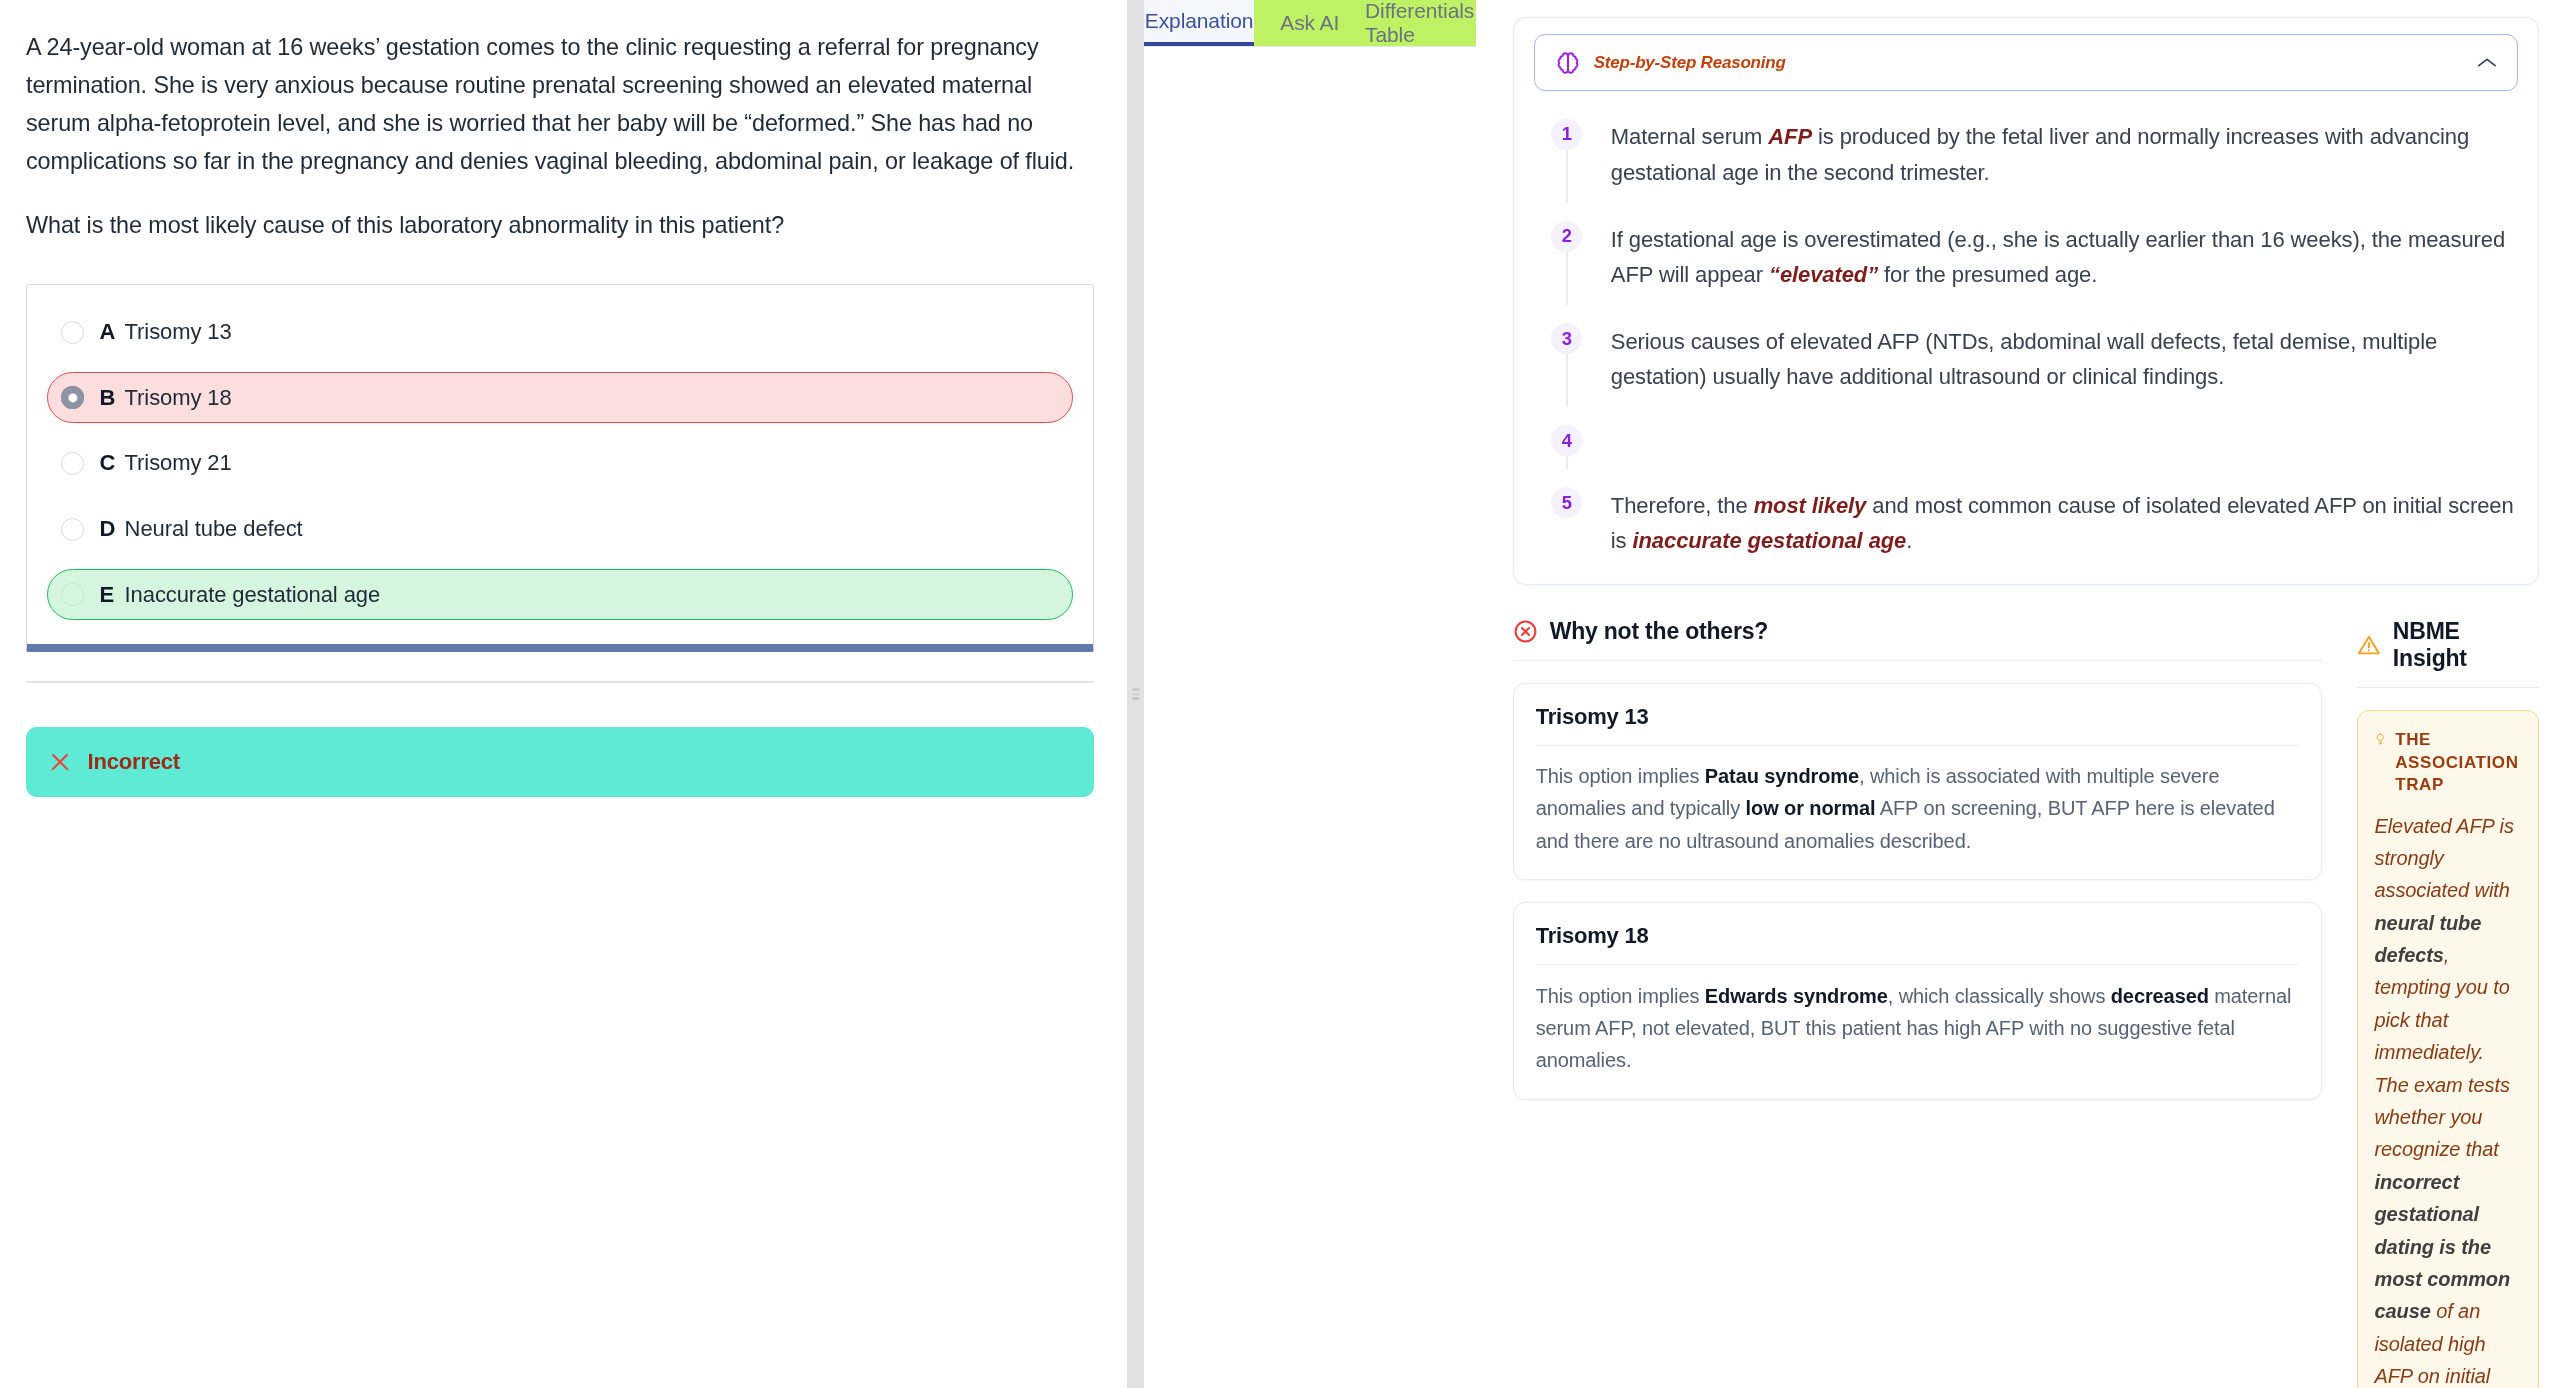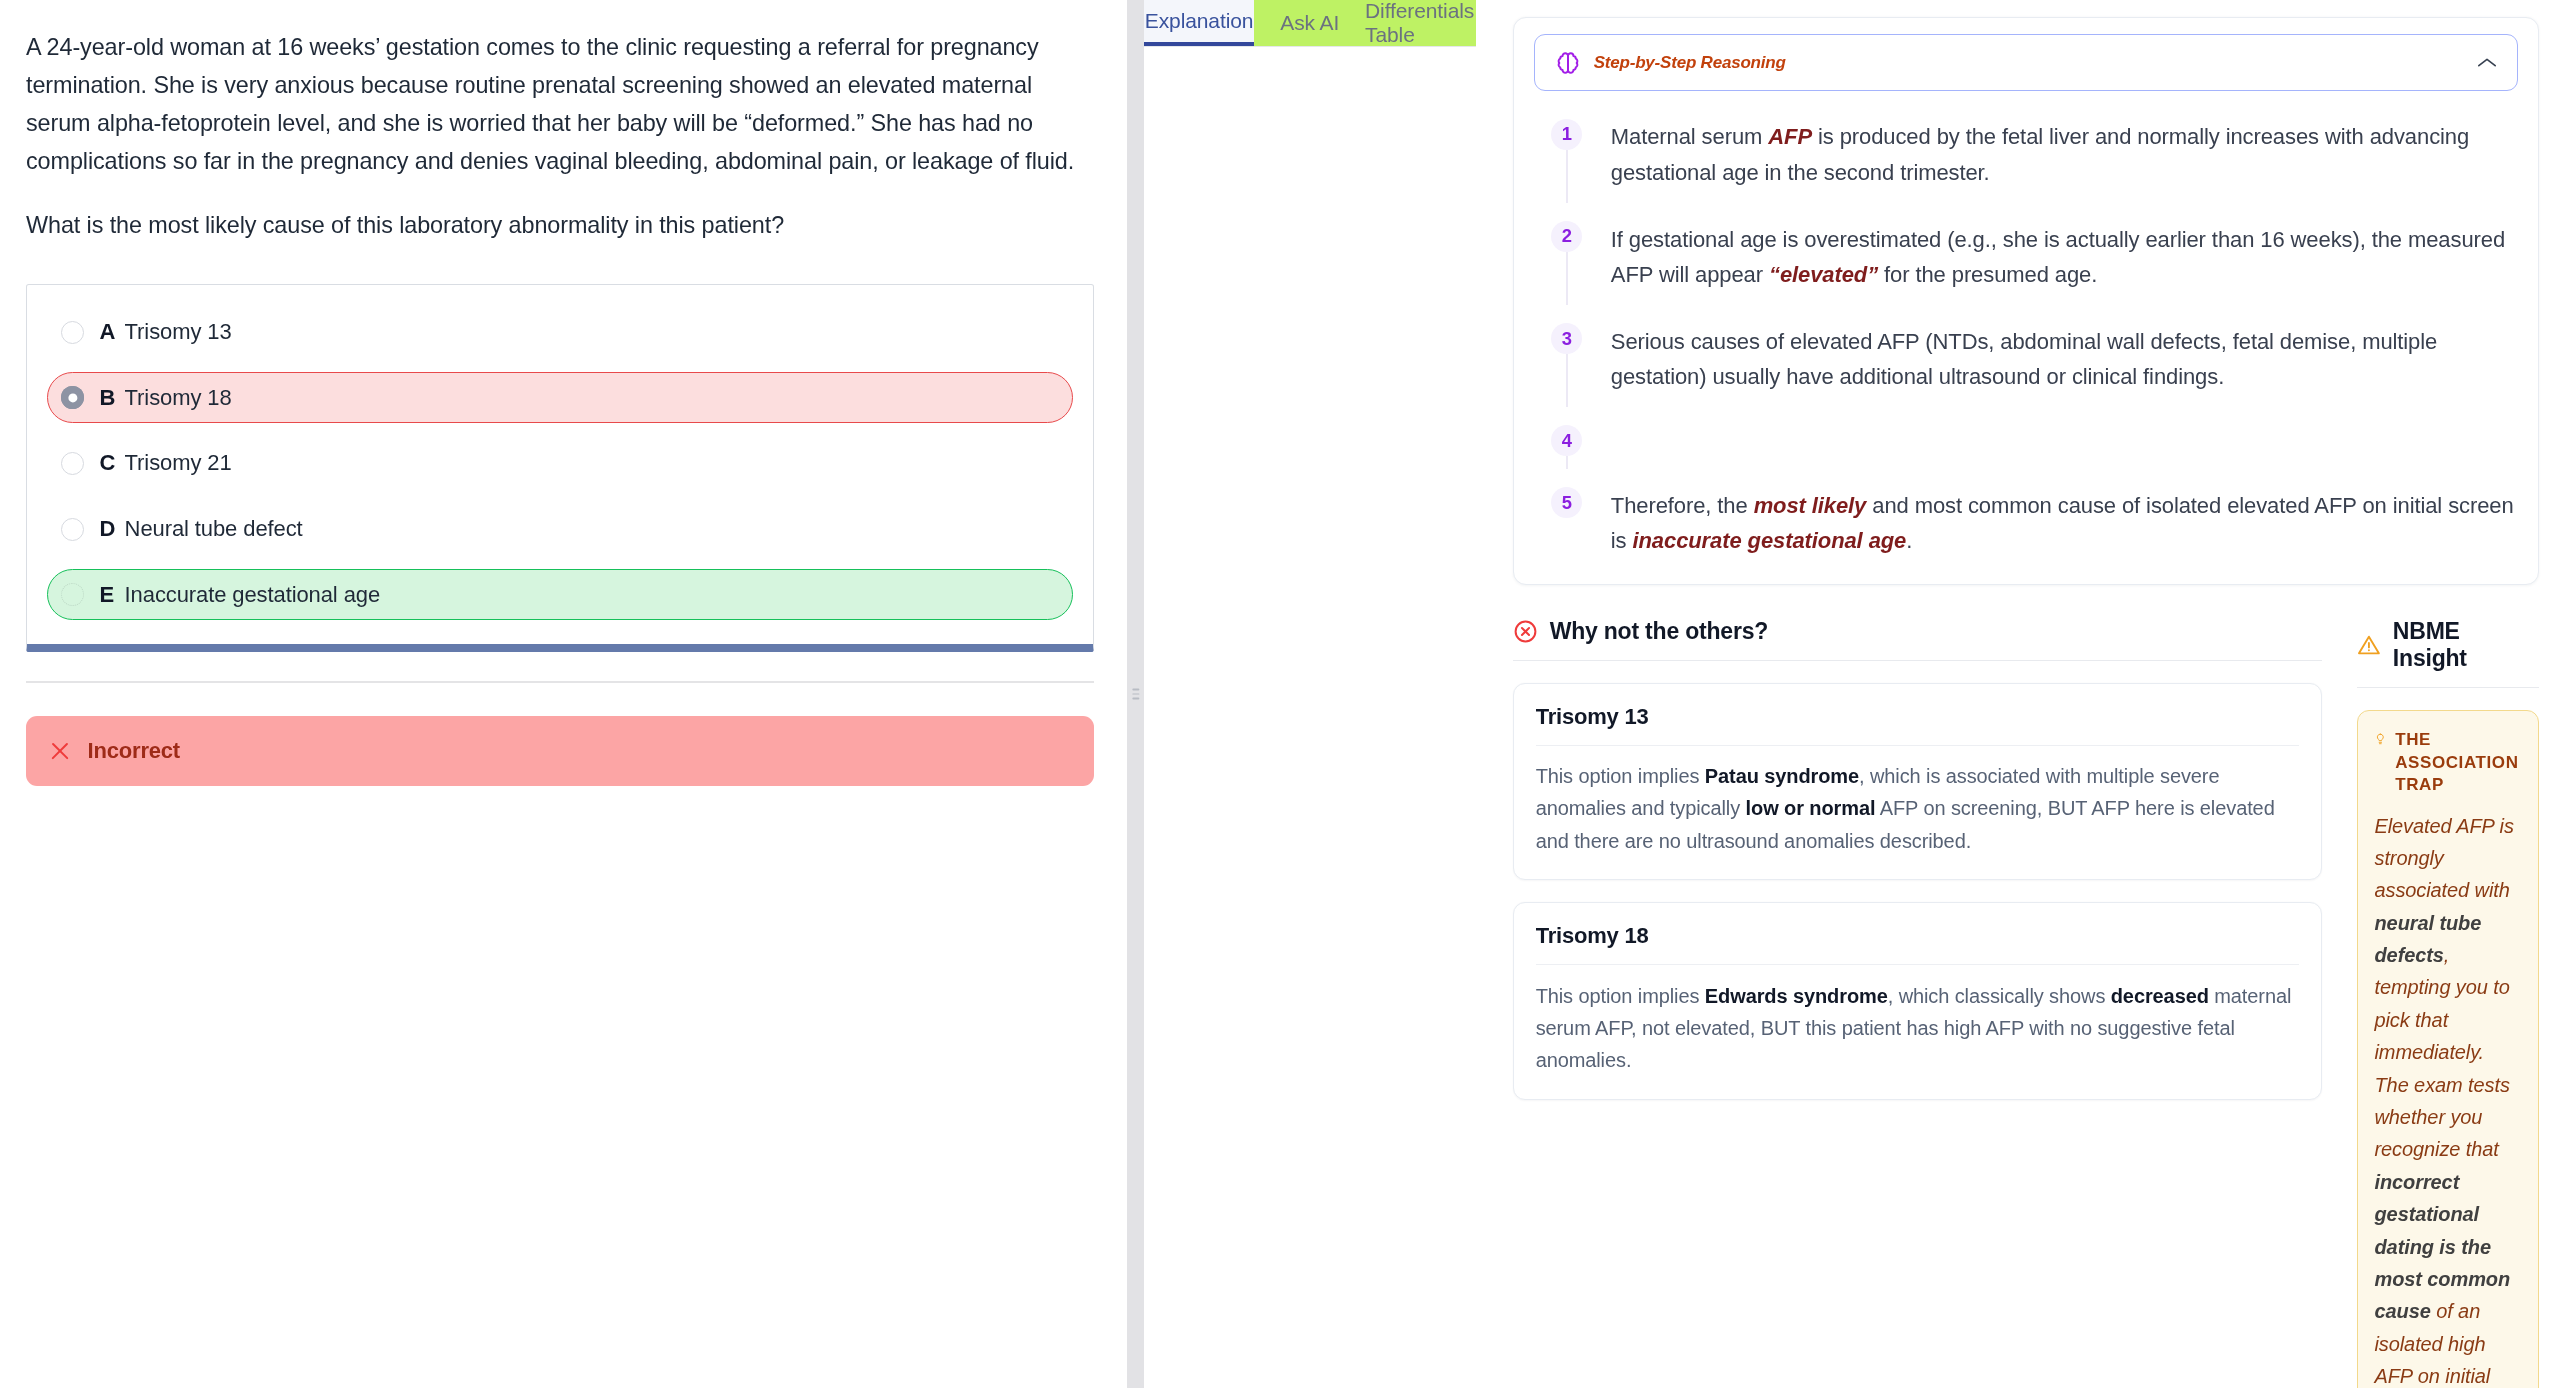--- a/index.html
+++ b/index.html
@@ -98,22 +98,22 @@
   }
 
   .divider-line {
     margin-top: 29px;
     height: 1.8px;
     background: #e4e4e6;
     width: 100%;
   }
 
   .verdict {
-    margin-top: 33px;
-    background: #fca5a5;
+    margin-top: 44px;
+    background: #5eead4;
     border-radius: 11px;
     height: 70px;
     display: flex;
     align-items: center;
     padding: 0 22px;
   }
   .verdict .x-icon {
     width: 24px; height: 24px;
     position: relative;
     flex: 0 0 auto;

